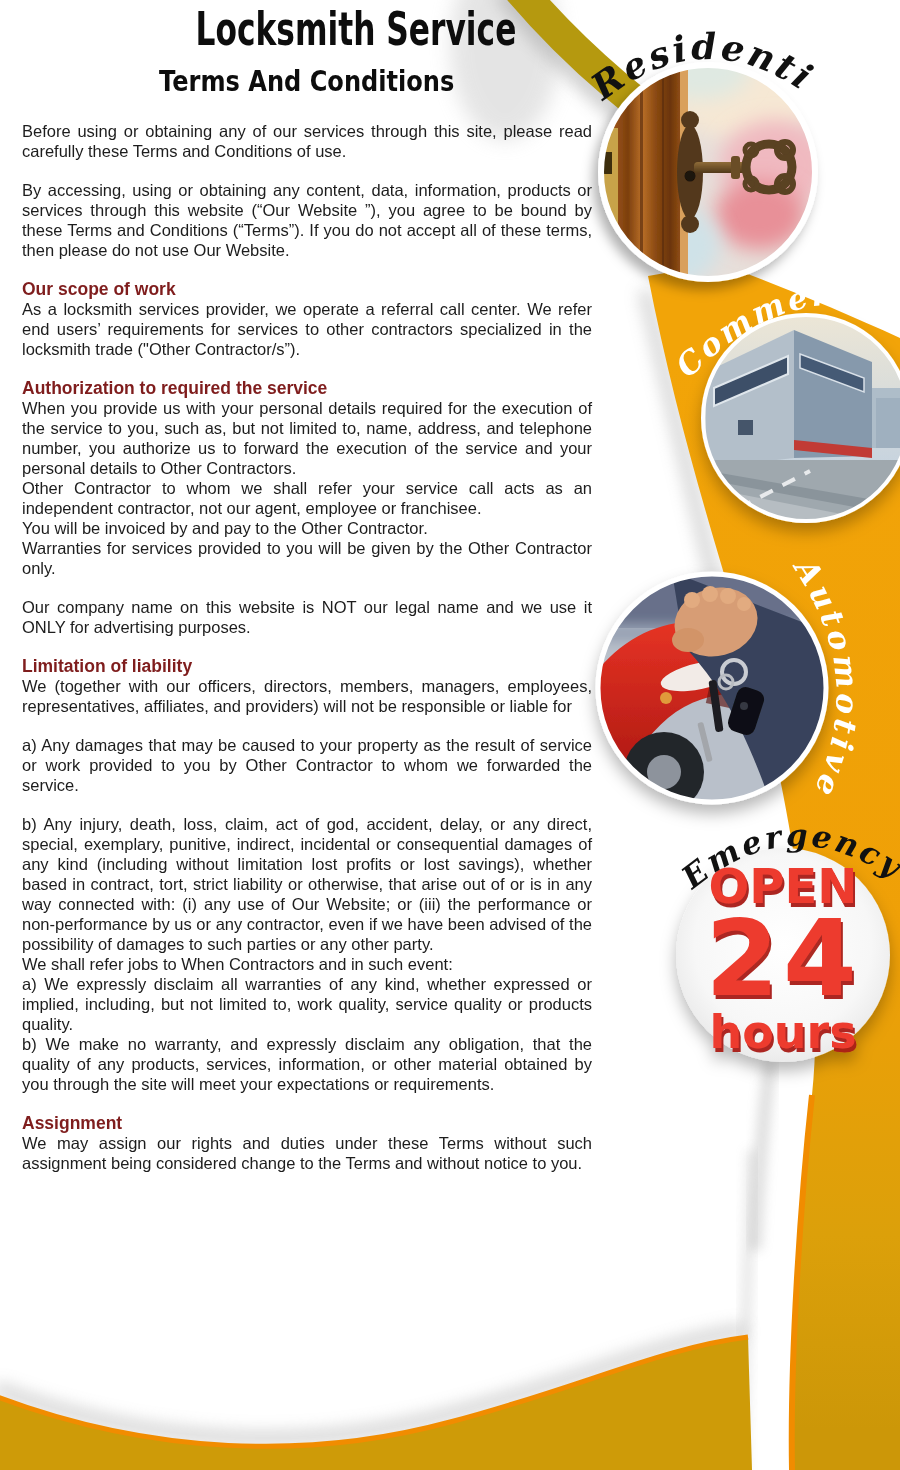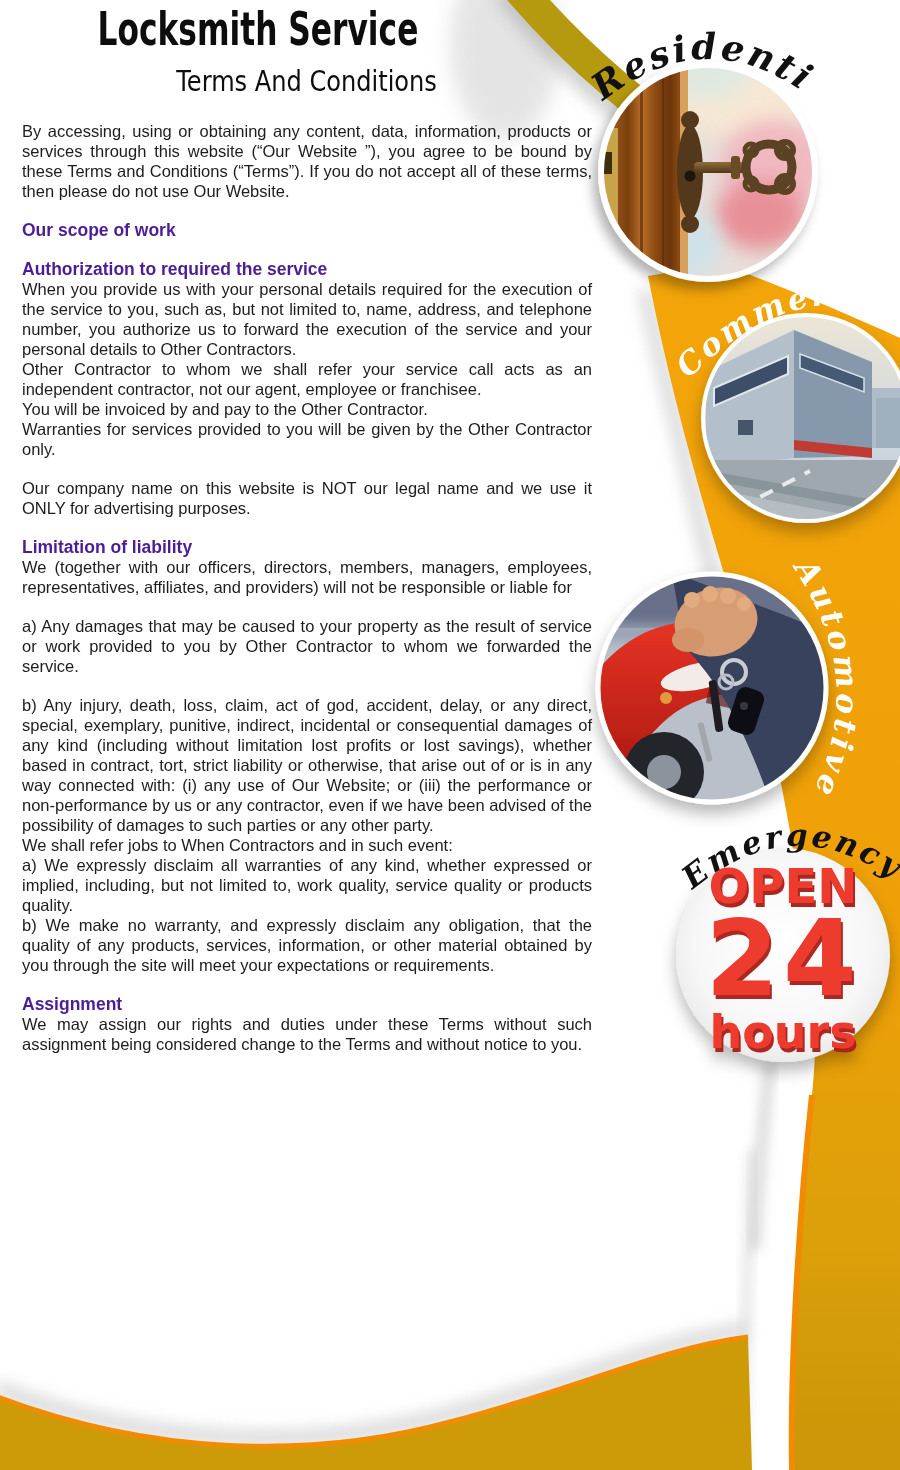--- a/index.html
+++ b/index.html
@@ -1,30 +1,30 @@
 <!DOCTYPE html>
 <html><head>
 <meta charset="utf-8">
 <style>
   html,body{margin:0;padding:0;}
   body{width:900px;height:1470px;position:relative;overflow:hidden;background:#ffffff;
        font-family:"Liberation Sans","DejaVu Sans",sans-serif;}
   .stage{position:absolute;inset:0;width:900px;height:1470px;}
   svg.decor{position:absolute;left:0;top:0;z-index:1;}
   .content{position:absolute;left:22px;top:0;width:570px;z-index:2;color:#1d1d1d;}
-  h1.title{margin:2px 0 0;text-align:left;font-family:"DejaVu Sans",sans-serif;
+  h1.title{margin:2px 0 0;text-align:right;font-family:"DejaVu Sans",sans-serif;
            font-weight:bold;font-size:46px;line-height:54px;color:#0d0d0d;}
   h1.title span{display:inline-block;transform:scaleX(.68);white-space:nowrap;}
   h2.subtitle{margin:6px 0 0;text-align:center;font-family:"DejaVu Sans",sans-serif;
-           font-weight:normal;font-size:28px;line-height:40px;color:#0d0d0d;}
+           font-weight:bold;font-size:28px;line-height:40px;color:#0d0d0d;}
   h2.subtitle span{display:inline-block;transform:scaleX(.86);white-space:nowrap;}
   .content p{font-size:16.5px;line-height:20px;text-align:justify;}
   .para{margin:19px 0 0;}
   .tight{margin:0;}
-  h3.sect{margin:19px 0 0;font-size:17.5px;line-height:20px;font-weight:bold;color:#4c1d95;}
+  h3.sect{margin:19px 0 0;font-size:17.5px;line-height:20px;font-weight:bold;color:#7f1d1d;}
   .script-label{font-family:"DejaVu Serif",serif;font-style:italic;font-weight:700;}
   .badge-text{font-family:"DejaVu Sans",sans-serif;font-weight:bold;}
 </style>
 </head>
 <body>
 
 <div class="stage">
 
 <svg class="decor" width="900" height="1470" viewBox="0 0 900 1470">
   <defs>
@@ -233,23 +233,25 @@
     <text font-size="31" fill="#111111" letter-spacing="3">
       <textPath href="#arcEmg" startOffset="6">Emergency</textPath>
     </text>
   </g>
 </svg>
 
 <div class="content">
   <h1 class="title"><span>Locksmith Service</span></h1>
   <h2 class="subtitle"><span>Terms And Conditions</span></h2>
 
+  <p class="para">Before using or obtaining any of our services through this site, please read carefully these Terms and Conditions of use.</p>
   <p class="para">By accessing, using or obtaining any content, data, information, products or services through this website (“Our Website ”), you agree to be bound by these Terms and Conditions (“Terms”). If you do not accept all of these terms, then please do not use Our Website.</p>
 
   <h3 class="sect">Our scope of work</h3>
+  <p class="tight">As a locksmith services provider, we operate a referral call center. We refer end users’ requirements for services to other contractors specialized in the locksmith trade ("Other Contractor/s”).</p>
 
   <h3 class="sect">Authorization to required the service</h3>
   <p class="tight">When you provide us with your personal details required for the execution of the service to you, such as, but not limited to, name, address, and telephone number, you authorize us to forward the execution of the service and your personal details to Other Contractors.</p>
 
   <p class="tight">Other Contractor to whom we shall refer your service call acts as an independent contractor, not our agent, employee or franchisee.</p>
   <p class="tight">You will be invoiced by and pay to the Other Contractor.</p>
   <p class="tight">Warranties for services provided to you will be given by the Other Contractor only.</p>
 
   <p class="para">Our company name on this website is NOT our legal name and we use it ONLY for advertising purposes.</p>
 

